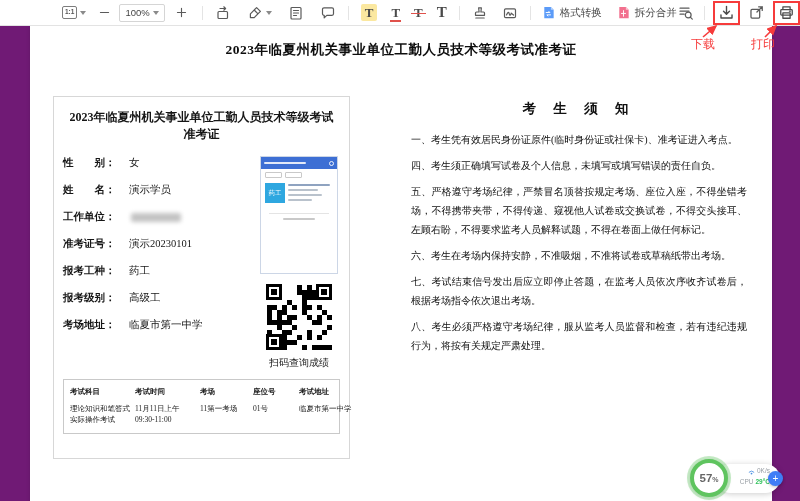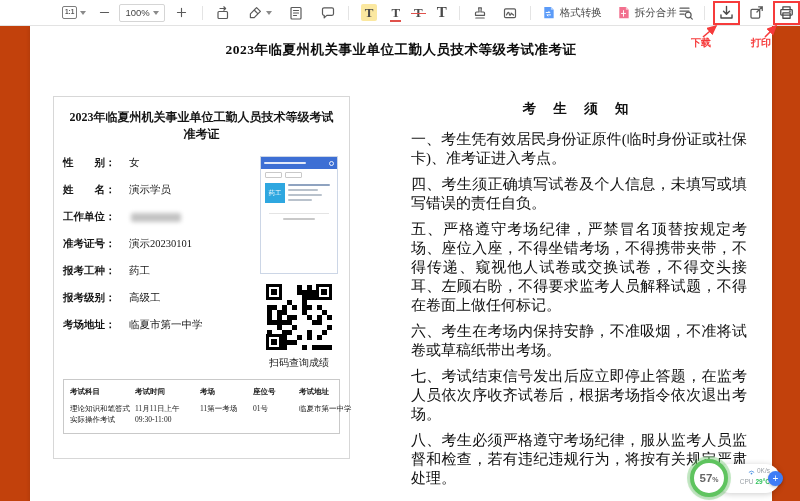--- a/index.html
+++ b/index.html
@@ -16,25 +16,25 @@
   .zoombox{display:flex;align-items:center;border:1px solid #d5d5d5;border-radius:2px;height:18px;padding:0 5px;font-size:9.5px;color:#444;}
   .t-tool{font-family:"Liberation Serif",serif;font-weight:bold;color:#4a4a4a;font-size:13px;position:relative;line-height:1;}
   .t-hl{background:#fbe8a0;padding:2px 4px;border-radius:2px;}
   .t-ul::after{content:'';position:absolute;left:-1px;right:-1px;bottom:-3px;height:2px;background:#e0524c;}
   .t-strike::after{content:'';position:absolute;left:-3px;right:-3px;top:52%;height:1.7px;background:#e0524c;}
   .t-plain{font-size:15px;}
   .tool-label{font-size:10.5px;color:#4a4a4a;margin-left:4px;white-space:nowrap;}
   .red-box{display:flex;align-items:center;justify-content:center;border:2px solid #f63b3b;height:24px;padding:0 3px;}
 
   
-  .anno-label{position:absolute;font-size:10px;font-weight:bold;color:#f63b3b;z-index:40;}
+  .anno-label{position:absolute;font-size:12px;font-weight:normal;color:#f63b3b;z-index:40;}
   .anno-svg{position:absolute;top:0;left:0;z-index:40;pointer-events:none;}
 
   
-  .content{position:absolute;top:26px;left:0;right:0;bottom:0;background:#c2410c;overflow:hidden;}
+  .content{position:absolute;top:26px;left:0;right:0;bottom:0;background:#701a75;overflow:hidden;}
   .page{position:absolute;left:30px;right:28px;top:0;bottom:-20px;background:#fff;box-shadow:0 1px 4px rgba(0,0,0,.14);}
   .doc-title{position:absolute;top:15px;left:0;right:0;text-align:center;font-family:"Liberation Serif","DejaVu Serif",serif;font-weight:bold;font-size:13.5px;color:#0d0d0d;letter-spacing:.5px;}
 
   
   .ticket{position:absolute;left:23px;top:70px;width:297px;height:363px;border:1px solid #d7d7d7;padding:8px 9px 4px 9px;font-family:"Liberation Serif","DejaVu Serif",serif;color:#161616;}
   .t-title{font-weight:bold;font-size:12px;text-align:center;line-height:17px;margin-top:4px;}
   .t-body{display:flex;margin-top:13px;}
   .fields{flex:1;font-size:10.5px;}
   .frow{display:flex;align-items:center;margin-bottom:13px;}
   .flabel{font-weight:bold;width:66px;flex-shrink:0;}
@@ -71,21 +71,21 @@
   .f-tl{top:3px;left:3px;} .f-tr{top:3px;right:3px;} .f-bl{bottom:3px;left:3px;}
   .qr-cap{text-align:center;font-size:10px;margin-top:3px;color:#222;}
 
   
   .exam-table{margin-top:9px;border:1px solid #c9c9c9;padding:6px 5px 7px 6px;display:grid;grid-template-columns:62px 62px 50px 43px 54px;column-gap:3px;row-gap:5px;font-size:7.5px;line-height:1.55;color:#222;}
   .exam-table .hd{font-weight:bold;}
 
   
   .notice{position:absolute;left:381px;top:74px;width:336px;font-family:"Liberation Serif","DejaVu Serif",serif;color:#111;}
   .notice-title{text-align:center;font-weight:bold;font-size:13.5px;letter-spacing:7px;}
-  .notice p{font-size:15px;line-height:19px;text-align:justify;margin-top:7px;}
+  .notice p{font-size:10px;line-height:19px;text-align:justify;margin-top:7px;}
   .notice p:first-of-type{margin-top:12px;}
 
   
   .perf{position:absolute;left:690px;top:458px;width:104px;height:42px;z-index:45;}
   .pill{position:absolute;left:26px;top:6px;width:64px;height:29px;background:#fff;border-radius:15px;box-shadow:0 1px 6px rgba(0,0,0,.2);padding:4px 10px 3px 18px;}
   .net-row{display:flex;align-items:center;justify-content:flex-end;gap:2px;font-size:6.5px;color:#9aa0a6;line-height:1;}
   .cpu-row{display:flex;justify-content:flex-end;gap:2px;font-size:6.5px;color:#9aa0a6;margin-top:3.5px;line-height:1;}
   .temp{color:#2fc25b;font-weight:bold;}
   .plus{position:absolute;right:-3px;top:7px;width:15px;height:15px;border-radius:50%;background:#3f7df6;color:#fff;font-size:10px;line-height:1;display:flex;align-items:center;justify-content:center;box-shadow:0 1px 3px rgba(0,0,0,.25);cursor:pointer;}
   .ring{position:absolute;left:0;top:1px;width:38px;height:38px;border-radius:50%;background:#fff;border:4px solid #5fc45f;box-shadow:0 0 0 3px rgba(112,206,112,.4),0 1px 4px rgba(0,0,0,.18);display:flex;align-items:center;justify-content:center;cursor:pointer;}

